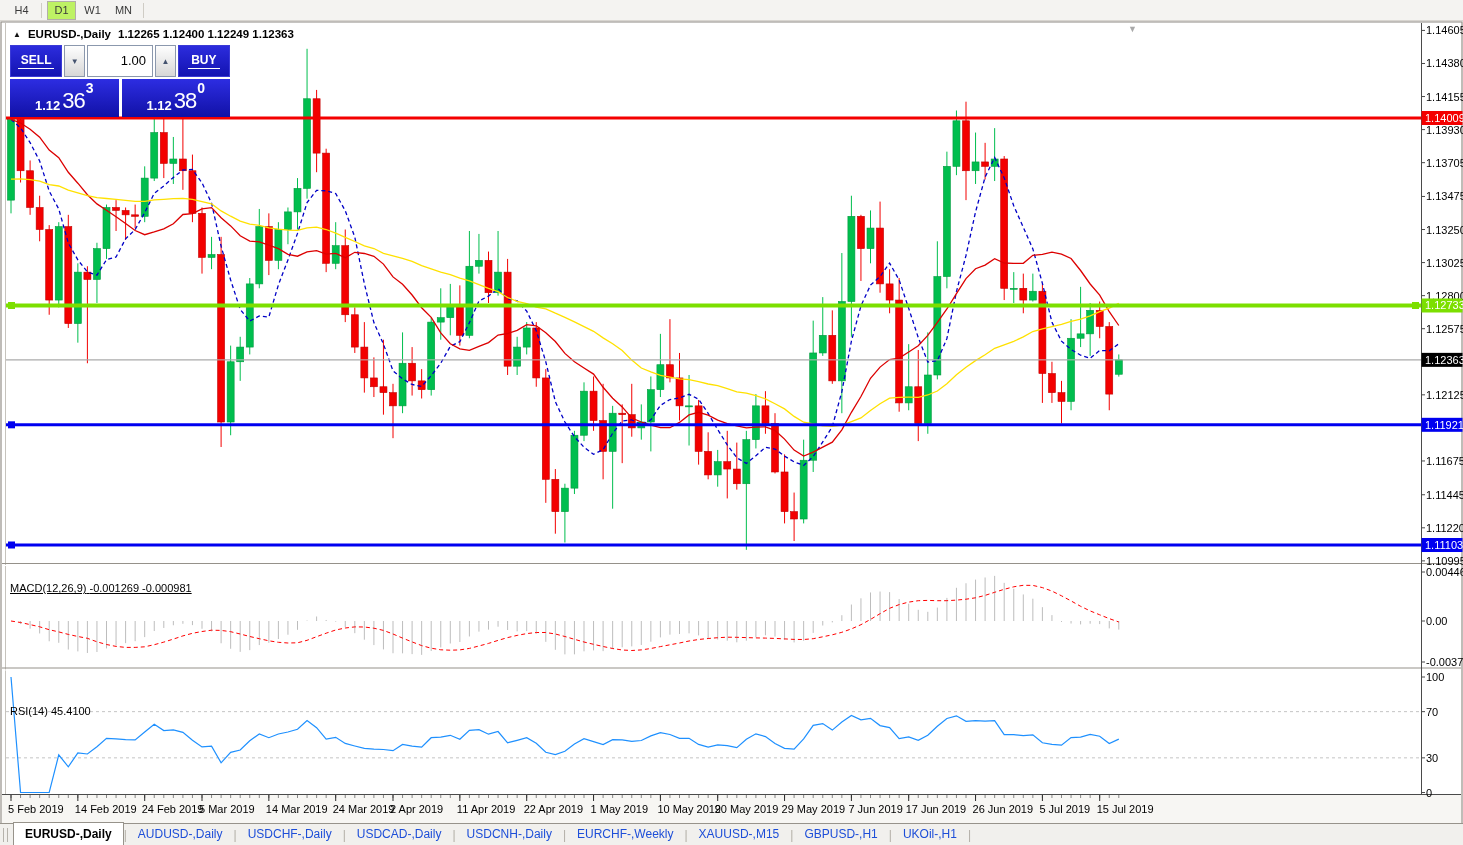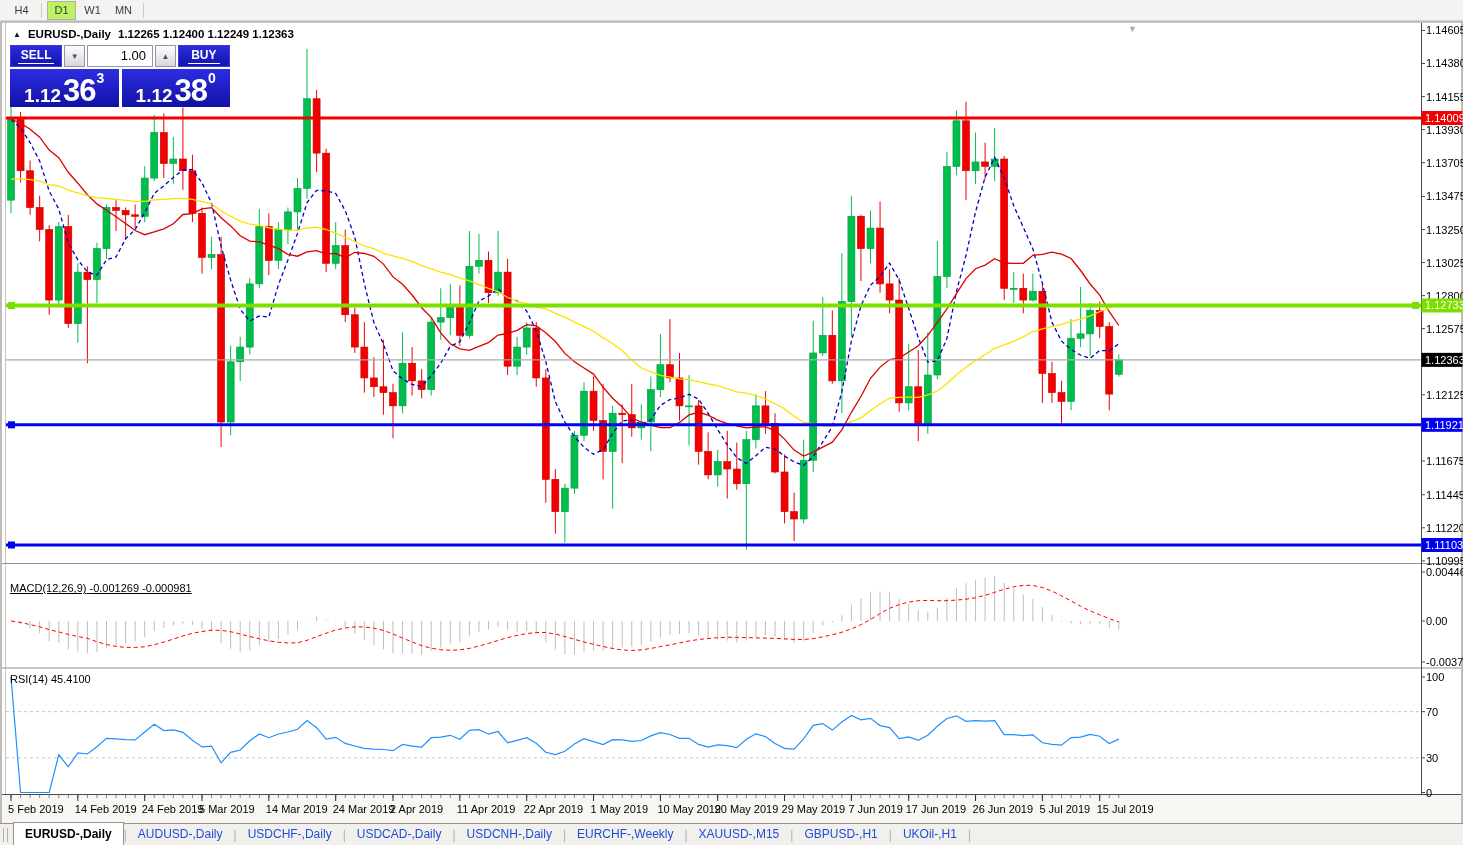--- a/index.html
+++ b/index.html
@@ -17,40 +17,40 @@
 
   svg{position:absolute;left:0;top:0;}
 
   
   .chart-header{position:absolute;left:13px;top:28px;font-size:11.5px;font-weight:700;color:#000;
                 display:flex;align-items:center;gap:7px;z-index:5;}
   .collapse-ic{font-size:8px;color:#111;}
 
   
   .one-click{position:absolute;left:10px;top:45px;width:220px;z-index:5;}
-  .oc-row1{display:flex;height:22px;gap:2px;}
+  .oc-row1{display:flex;height:32px;gap:2px;}
   .oc-btn{width:53px;background:linear-gradient(#2c2cdd,#1313b2);color:#fff;font-size:12px;
           font-weight:700;display:flex;align-items:center;justify-content:center;
           border:1px solid #3a3ad6;box-sizing:border-box;cursor:pointer;}
   .oc-btn span{border-bottom:1px solid #fff;padding:0 3px 1px;}
   .oc-spin{width:21px;background:linear-gradient(#fefefe,#d7d7d7);border:1px solid #8b98ad;
            font-size:8px;color:#44536f;display:flex;align-items:center;justify-content:center;
            box-sizing:border-box;cursor:pointer;}
   .oc-vol{width:66px;border:1px solid #8b98ad;text-align:right;font-size:13px;color:#000;
           padding:0 6px 2px 0;box-sizing:border-box;font-family:"Liberation Sans",sans-serif;}
   .oc-row2{display:flex;gap:3px;margin-top:2px;height:38px;}
   .oc-price{flex:1;background:linear-gradient(#2d2de2,#1111a6);color:#fff;display:flex;
             align-items:flex-end;justify-content:center;padding-bottom:4px;cursor:pointer;}
-  .oc-pre{font-size:19px;font-weight:700;line-height:15px;margin-right:2px;}
-  .oc-big{font-size:31px;font-weight:700;line-height:25px;letter-spacing:-1px;}
+  .oc-pre{font-size:13px;font-weight:700;line-height:15px;margin-right:2px;}
+  .oc-big{font-size:22px;font-weight:400;line-height:25px;letter-spacing:-1px;}
   .oc-sup{font-size:14px;font-weight:700;line-height:12px;align-self:flex-start;margin:3px 0 0 1px;}
 
   .ind-label{position:absolute;font-size:11px;color:#000;z-index:4;white-space:pre;}
   #macd-label{left:10px;top:582px;text-decoration:underline;}
-  #rsi-label{left:10px;top:673px;}
+  #rsi-label{left:10px;top:705px;}
 
   .shift-marker{position:absolute;left:1128px;top:24px;color:#a9a9a9;font-size:9px;z-index:4;cursor:pointer;}
 
   
   .tabbar{position:absolute;left:0;top:823px;width:1463px;height:22px;background:#f1f0ed;
           border-top:1px solid #97938b;display:flex;align-items:center;box-sizing:border-box;z-index:6;}
   .tab-grip{width:3px;height:14px;border-left:1px solid #b5b2ab;border-right:1px solid #b5b2ab;margin:0 5px 0 3px;}
   .tab{font-size:12px;color:#1d4ed8;padding:3px 11px 4px;cursor:pointer;white-space:nowrap;}
   .tab.active{background:#ffffff;border:1px solid #97938b;border-bottom:none;font-weight:700;color:#000;
               position:relative;top:-1px;padding-top:4px;}

